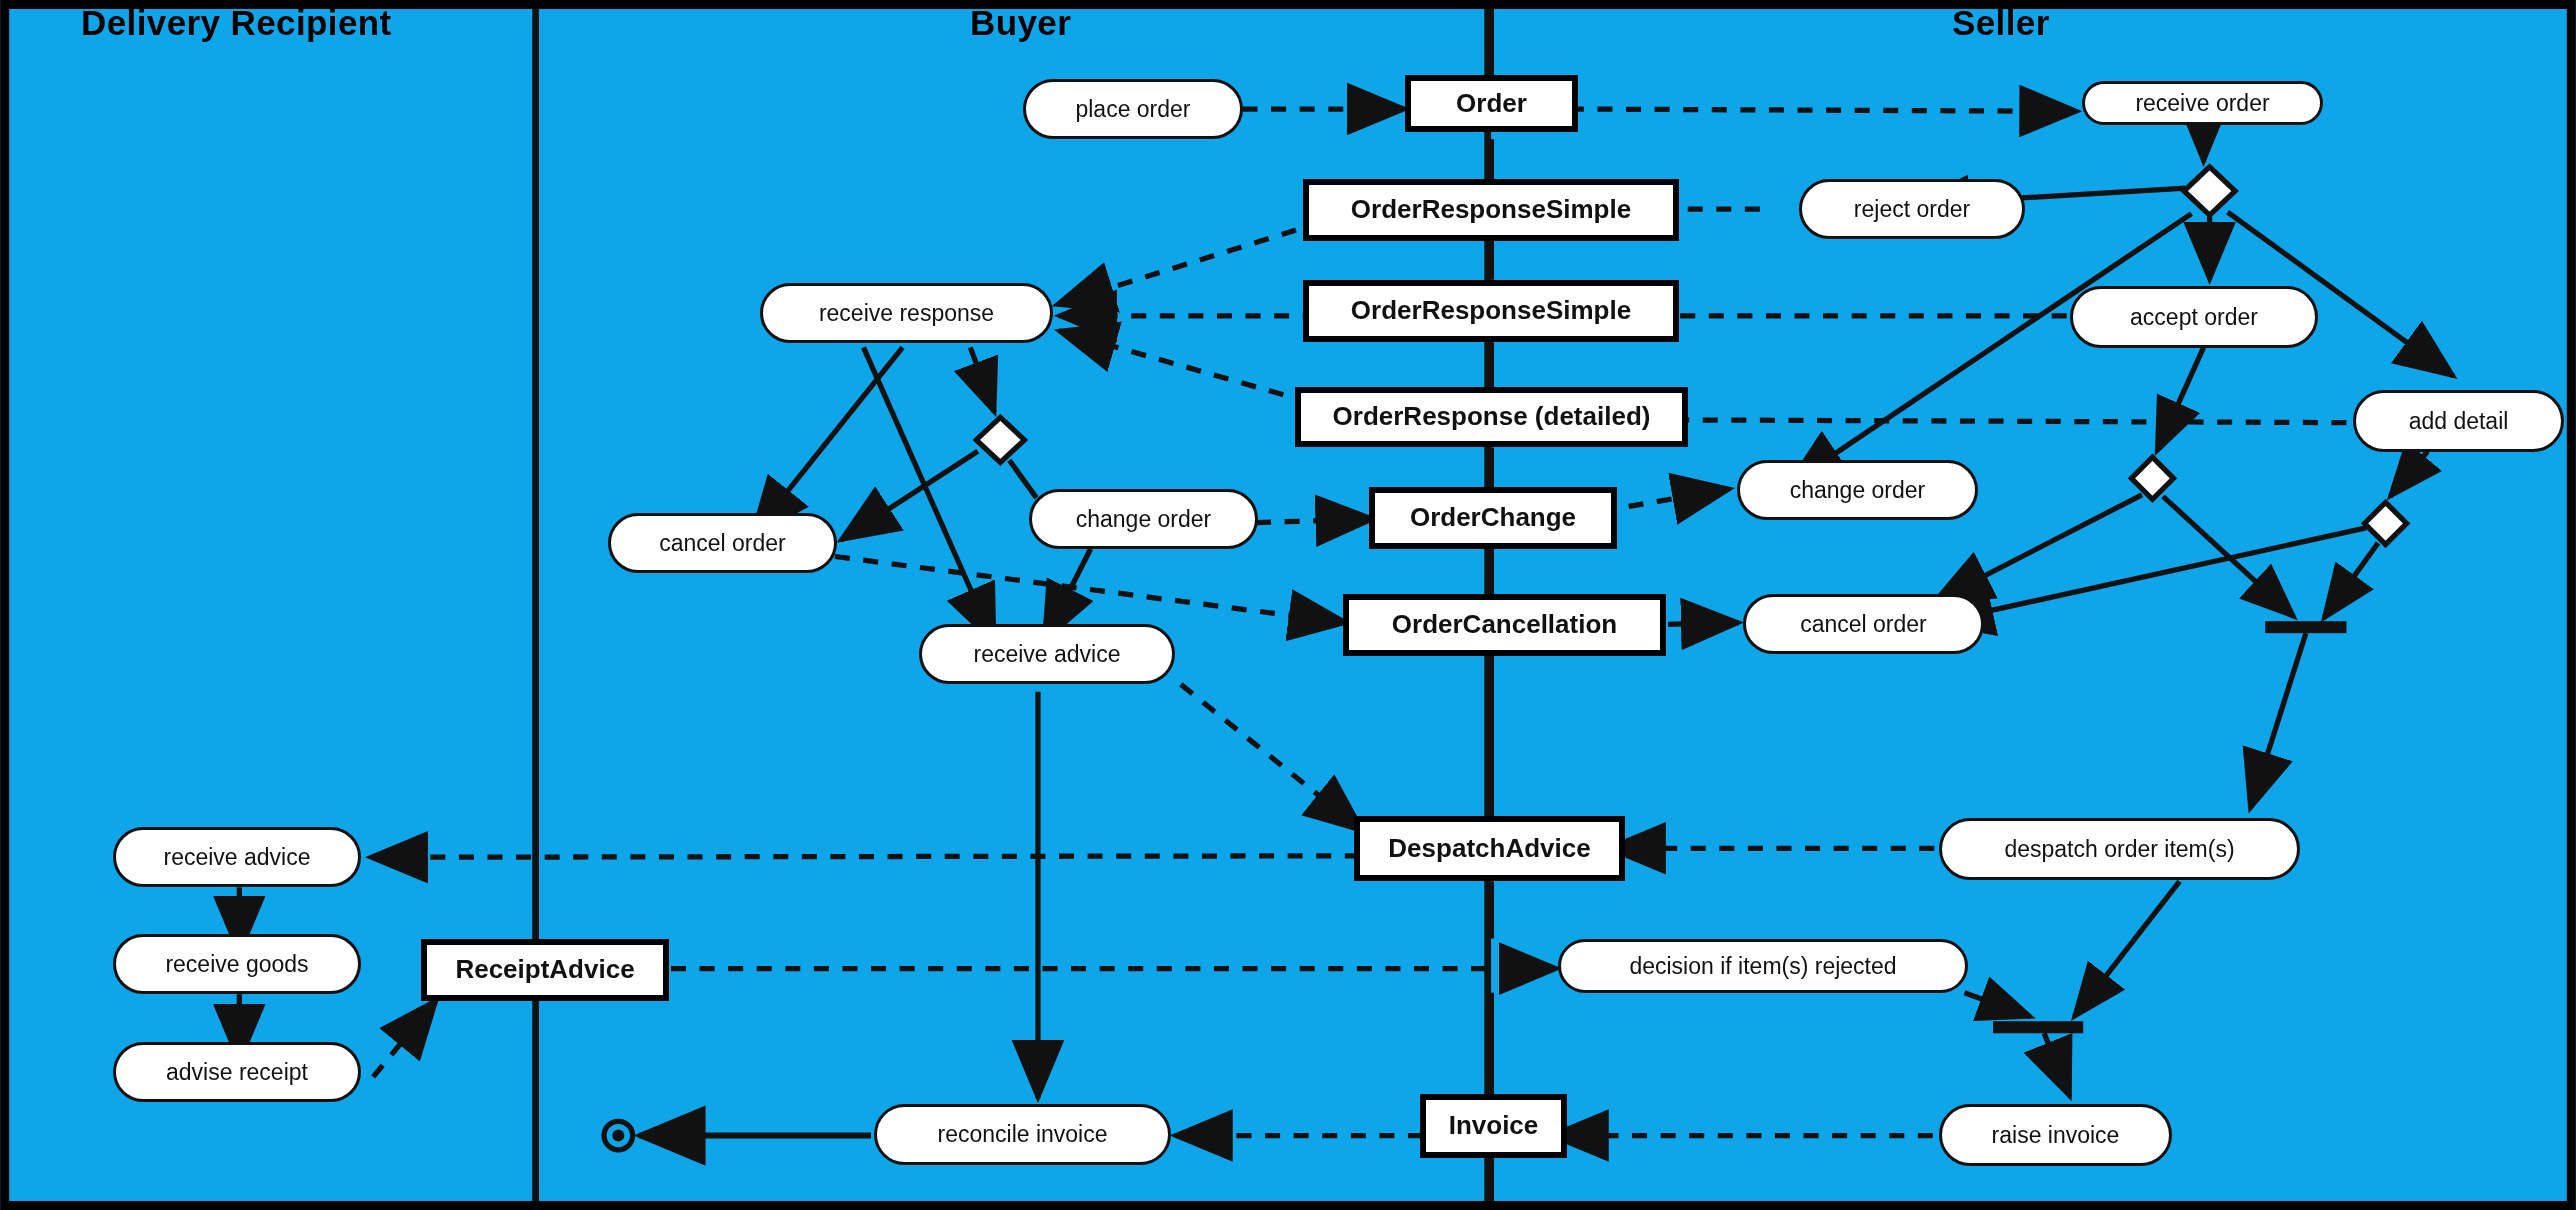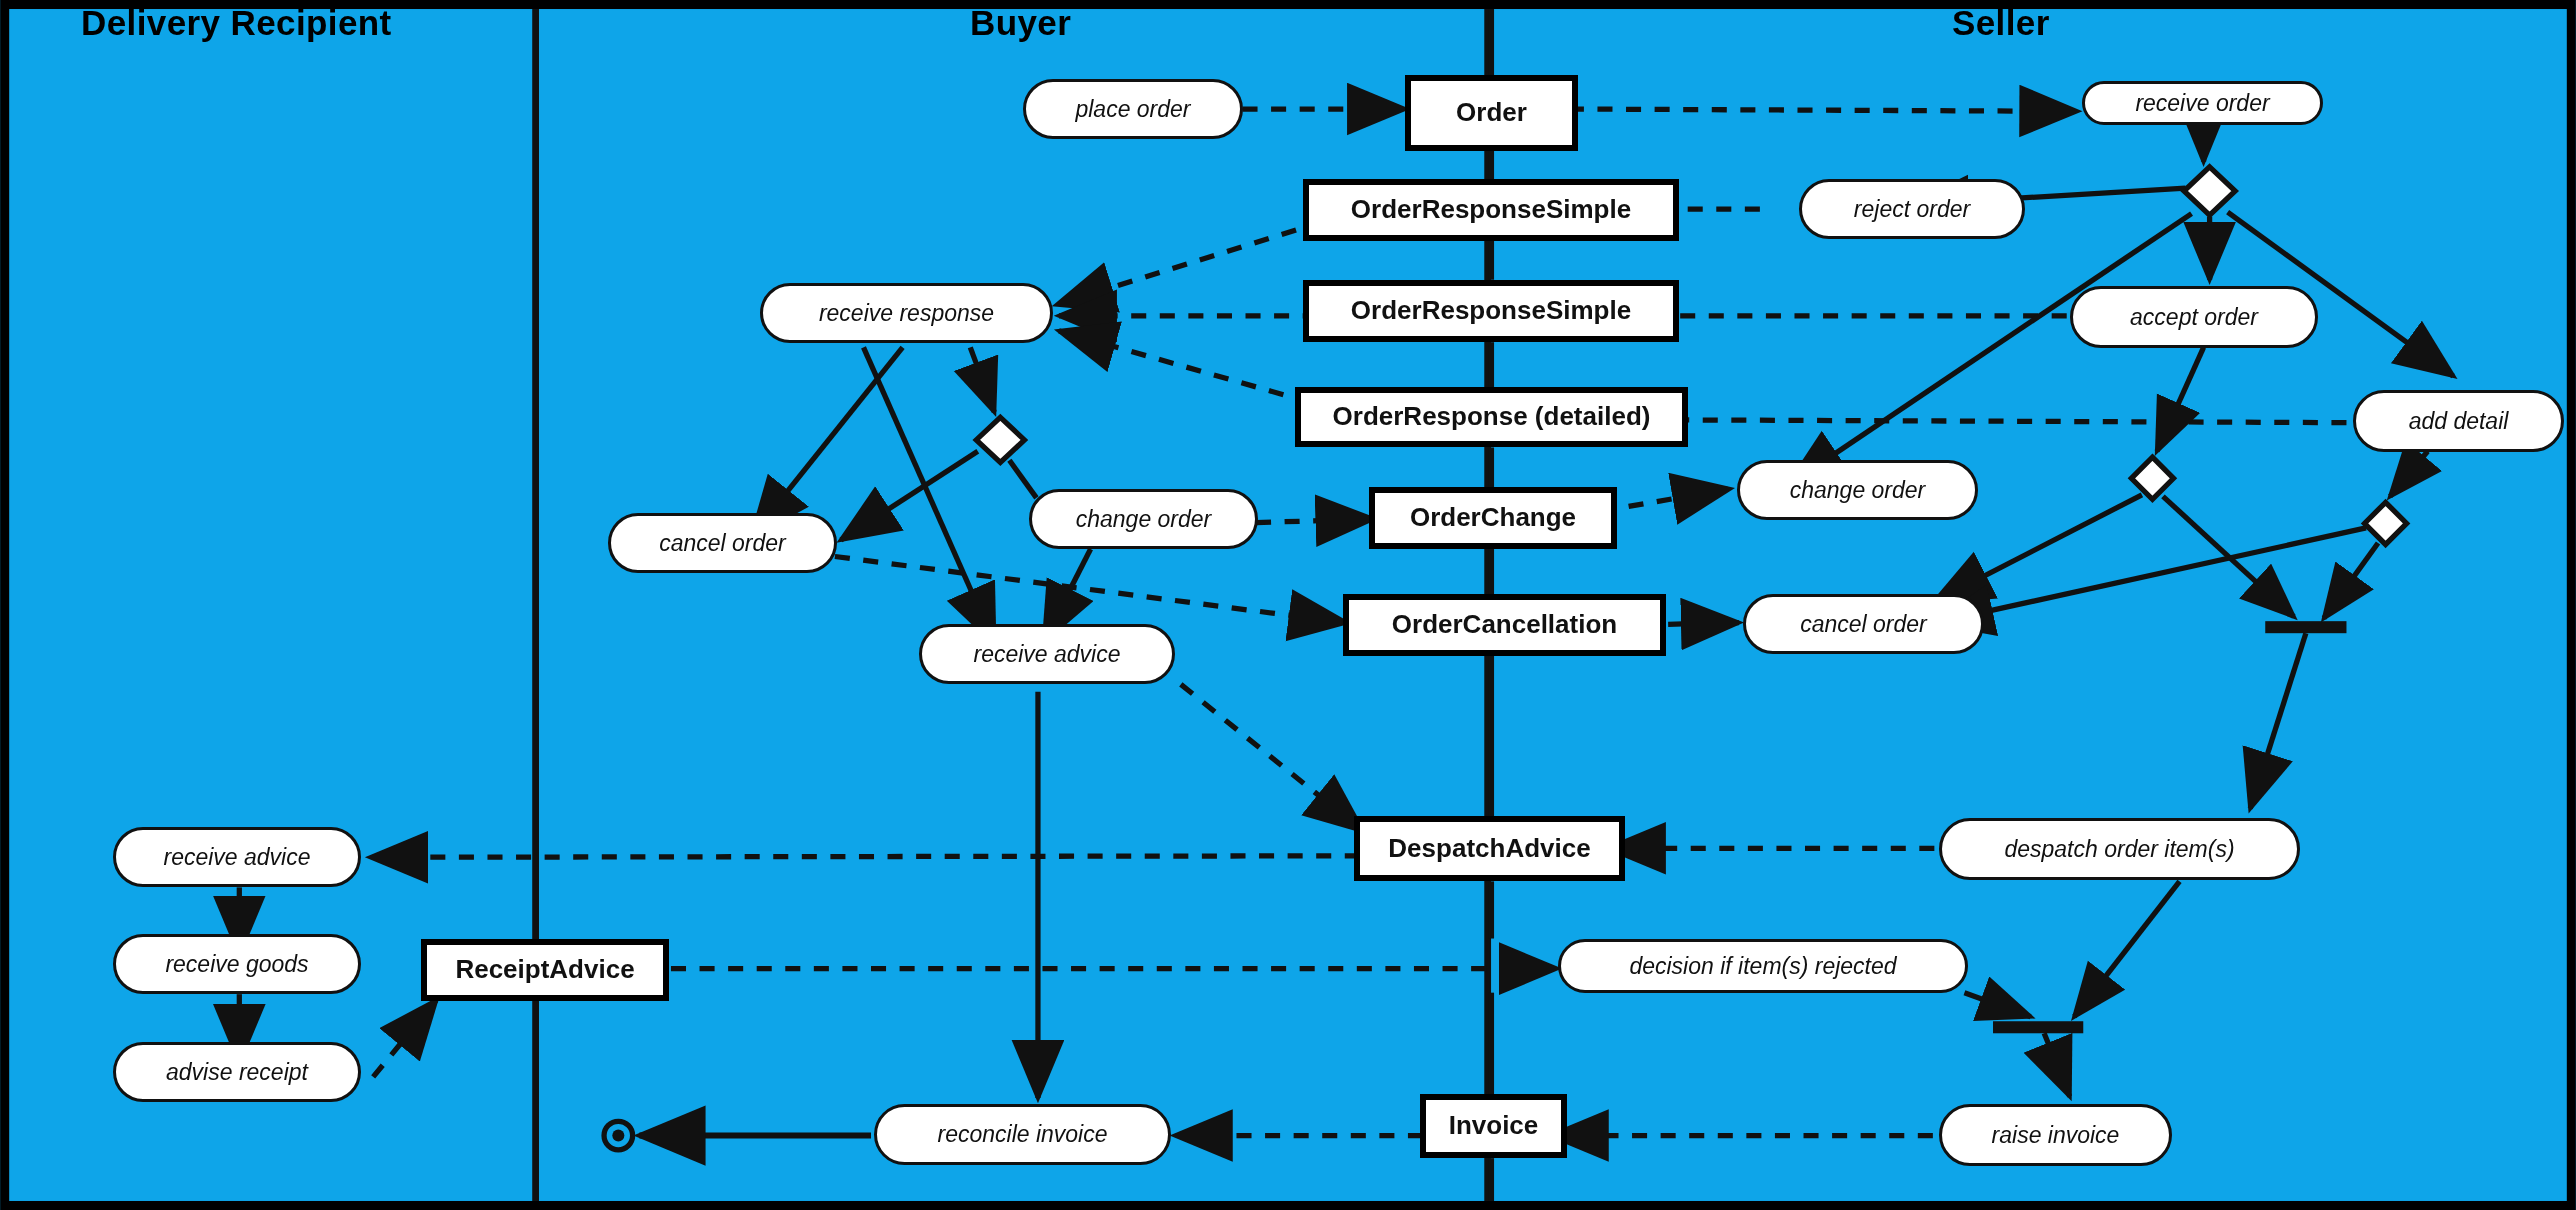--- a/index.html
+++ b/index.html
@@ -10,21 +10,21 @@
     position:absolute;font-weight:bold;color:#000;
     font-size:35px;letter-spacing:0.4px;white-space:nowrap;
   }
   .node{
     position:absolute;box-sizing:border-box;display:flex;
     align-items:center;justify-content:center;text-align:center;
     color:#111;background:#fff;
   }
   .act{
     border:3.8px solid #111;border-radius:751px;font-size:23px;
-    line-height:1.05;padding:0 10.5px;font-style:italic;
+    line-height:1.05;padding:0 10.5px;
   }
   .doc{
     border:6px solid #000;font-weight:bold;font-size:26px;
     line-height:1.05;padding:0 7.5px;
   }
 </style>
 </head>
 <body>
 
 <div id="stage">
@@ -150,21 +150,21 @@
 
     <rect x="2650" y="1358" width="120" height="16" fill="#111"></rect>
 
     <line x1="2718" y1="1374" x2="2752" y2="1458" stroke="#111" stroke-width="7" marker-end="url(#ah)"></line>
   </svg>
 
   <div class="lane-title" style="left:81px;top:3px;">Delivery Recipient</div>
   <div class="lane-title" style="left:970px;top:3px;">Buyer</div>
   <div class="lane-title" style="left:1952px;top:3px;">Seller</div>
 
-  <div class="node doc" style="left:1405px;top:75px;width:173px;height:76px;">Order</div>
+  <div class="node doc" style="left:1405px;top:75px;width:173px;height:57px;">Order</div>
   <div class="node doc" style="left:1303px;top:179px;width:376px;height:62px;">OrderResponseSimple</div>
   <div class="node doc" style="left:1303px;top:280px;width:376px;height:62px;">OrderResponseSimple</div>
   <div class="node doc" style="left:1295px;top:387px;width:393px;height:60px;">OrderResponse (detailed)</div>
   <div class="node doc" style="left:1369px;top:487px;width:248px;height:62px;">OrderChange</div>
   <div class="node doc" style="left:1343px;top:594px;width:323px;height:62px;">OrderCancellation</div>
   <div class="node doc" style="left:1354px;top:816px;width:271px;height:65px;">DespatchAdvice</div>
   <div class="node doc" style="left:421px;top:939px;width:248px;height:62px;">ReceiptAdvice</div>
   <div class="node doc" style="left:1420px;top:1094px;width:147px;height:64px;">Invoice</div>
 
   <div class="node act" style="left:113px;top:827px;width:248px;height:60px;">receive advice</div>

